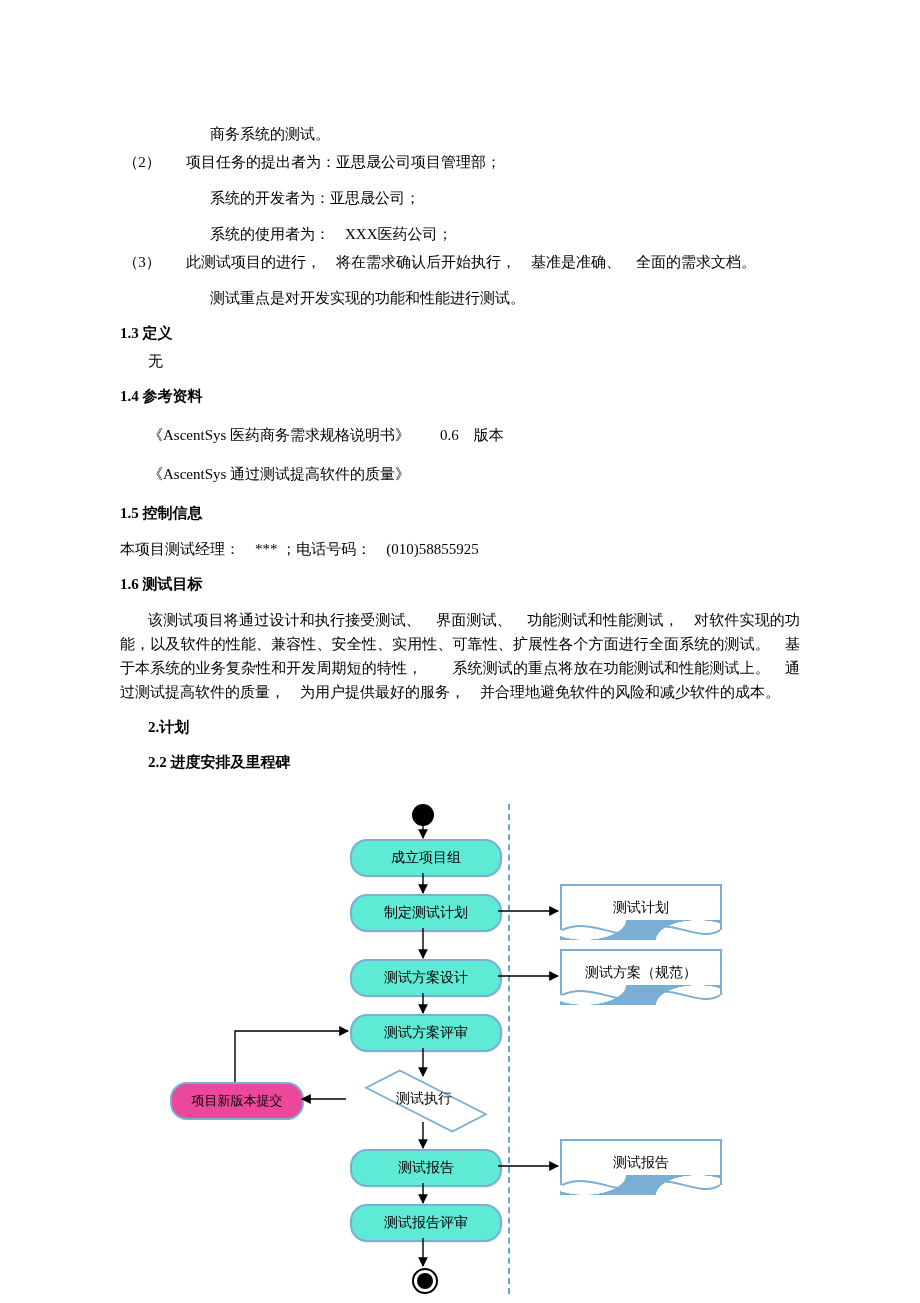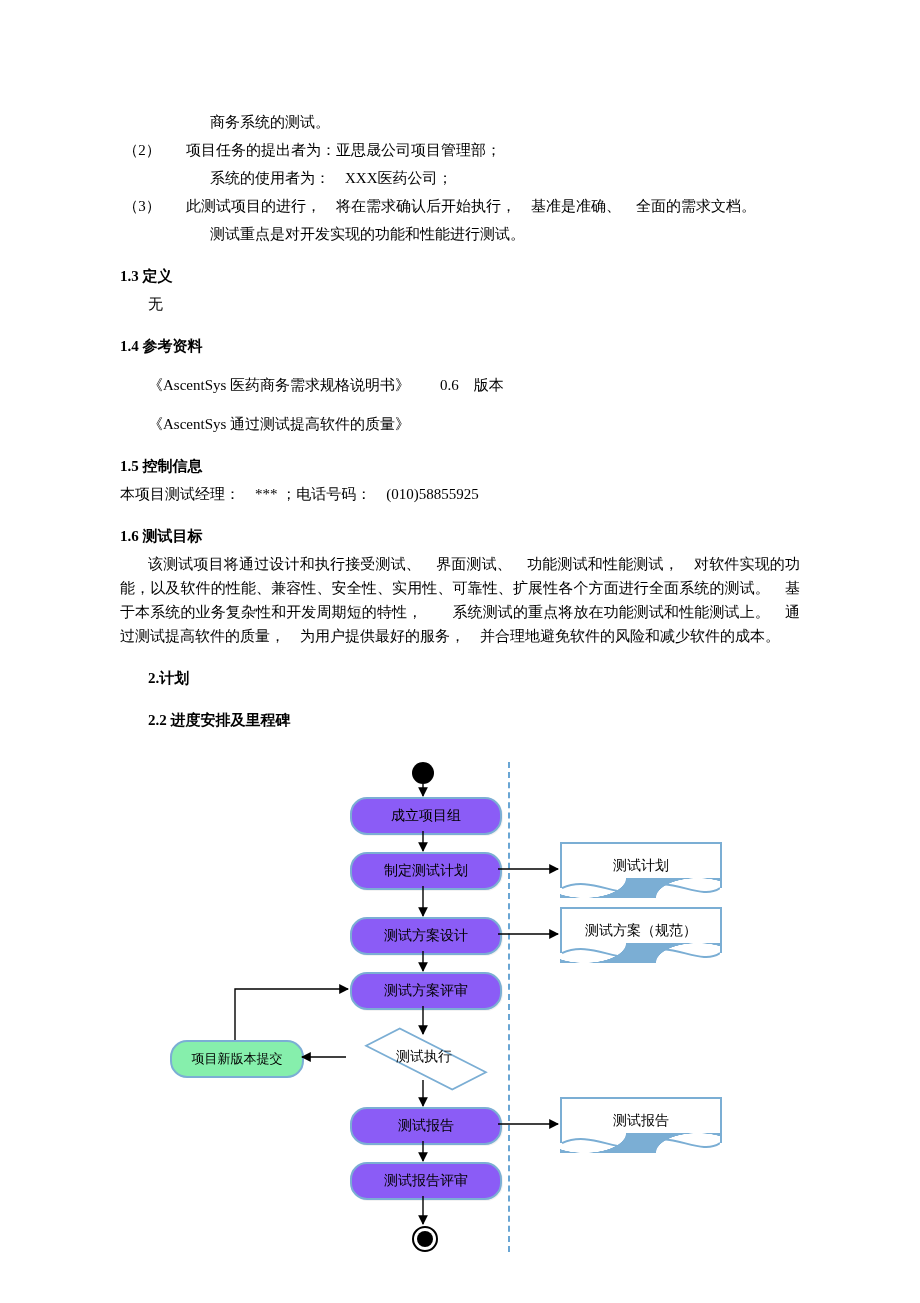--- a/index.html
+++ b/index.html
@@ -1,50 +1,51 @@
 <!DOCTYPE html>
 <html><head>
 <meta charset="utf-8">
 <style>
   html,body{margin:0;padding:0;background:#fff;font-family:"SimSun","宋体",serif;color:#000;font-size:15px;line-height:1.6}
   .page{width:920px;min-height:1303px;box-sizing:border-box;padding:110px 120px 40px 120px;position:relative}
-  .para{margin:0 0 4px 0;text-align:justify}
+  .para{margin:12px 0 4px 0;text-align:justify}
   .indent1{padding-left:90px}
-  .h{font-weight:bold;margin:18px 0 4px 0}
+  .h{font-weight:bold;margin:11px 0 4px 0}
   .sub{padding-left:28px}
   .sub2{padding-left:28px;margin:4px 0}
   .numline{display:flex;gap:22px;margin:0 0 4px 0}
   .numline .k{min-width:44px;text-align:center}
   .chart-area{position:relative;width:600px;height:490px;margin:30px auto 0 auto}
   .dash{position:absolute;top:0;left:348px;height:100%;border-left:2px dashed #6aa6d4}
   .node,.doc,.decision,.feedback{position:absolute}
-  .node{left:190px;width:148px;height:34px;border:2px solid #7baed4;border-radius:17px;background:#8b5cf6;display:flex;align-items:center;justify-content:center;font-size:14px;box-shadow:1px 1px 0 rgba(0,0,0,.05)}
+  .node{left:190px;width:148px;height:34px;border:2px solid #7baed4;border-radius:17px;background:#5eead4;display:flex;align-items:center;justify-content:center;font-size:14px;box-shadow:1px 1px 0 rgba(0,0,0,.05)}
   .doc{left:400px;width:158px;height:44px;border:2px solid #7baed4;background:#fff;border-bottom:none;font-size:14px;display:flex;align-items:center;justify-content:center}
   .doc::after{content:"";position:absolute;left:-2px;right:-2px;bottom:-10px;height:20px;background:radial-gradient(ellipse 52% 100% at 30% 0,transparent 98%,#7baed4 100%) no-repeat,radial-gradient(ellipse 52% 100% at 70% 100%,transparent 98%,#7baed4 100%) no-repeat;background-size:50% 100%,50% 100%;background-position:left,right}
   .doc-wave{position:absolute;left:0;right:0;bottom:-10px;height:18px;overflow:hidden}
   .doc-wave svg{width:100%;height:100%}
   .decision{left:183px;top:315px;width:162px;height:50px}
   .decision .t{position:absolute;inset:0;display:flex;align-items:center;justify-content:center;font-size:14px}
-  .feedback{left:10px;top:322px;width:130px;height:34px;border:2px solid #7baed4;border-radius:17px;background:#86efac;display:flex;align-items:center;justify-content:center;font-size:13px}
+  .feedback{left:10px;top:322px;width:130px;height:34px;border:2px solid #7baed4;border-radius:17px;background:#ec4899;display:flex;align-items:center;justify-content:center;font-size:13px}
   .startdot,.enddot{position:absolute;left:252px;width:22px;height:22px;border-radius:50%;background:#000}
   .startdot{top:0}
   .enddot{top:464px;background:#fff;border:2px solid #000}
   .enddot::after{content:"";position:absolute;inset:3px;background:#000;border-radius:50%}
   svg.arrows{position:absolute;inset:0;width:100%;height:100%;pointer-events:none}
 </style>
 </head>
 <body>
 <div class="page">
 
 <p class="para indent1">商务系统的测试。</p>
 
 <div class="numline">
   <span class="k">（2）</span>
   <span>项目任务的提出者为：亚思晟公司项目管理部；</span>
 </div>
+<p class="para indent1">系统的开发者为：亚思晟公司；</p>
 <p class="para indent1">系统的使用者为：　XXX医药公司；</p>
 
 <div class="numline">
   <span class="k">（3）</span>
   <span>此测试项目的进行，　将在需求确认后开始执行，　基准是准确、　全面的需求文档。</span>
 </div>
 <p class="para indent1">测试重点是对开发实现的功能和性能进行测试。</p>
 
 <p class="h">1.3 定义</p>
 <p class="sub2">无</p>

